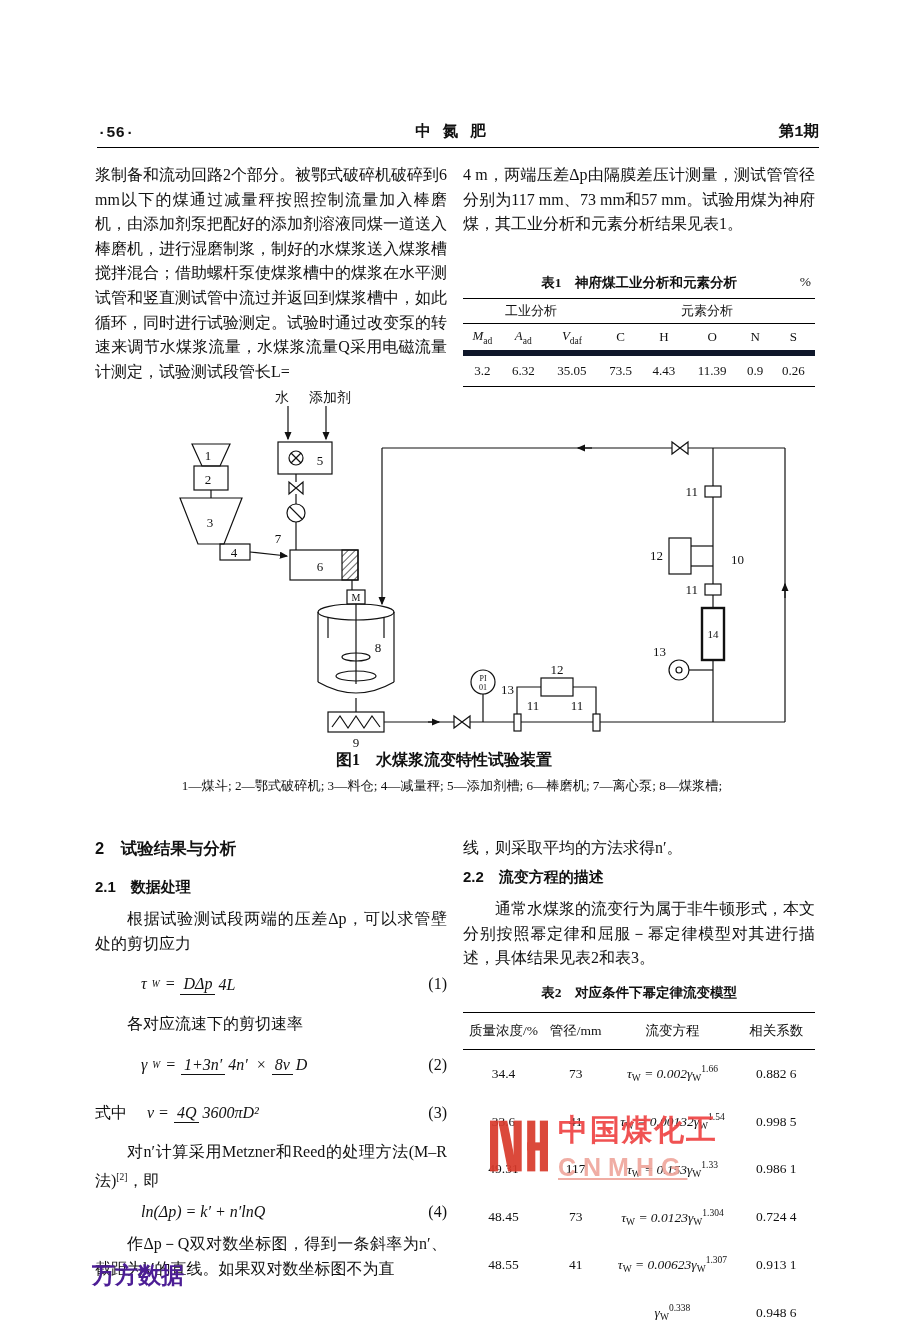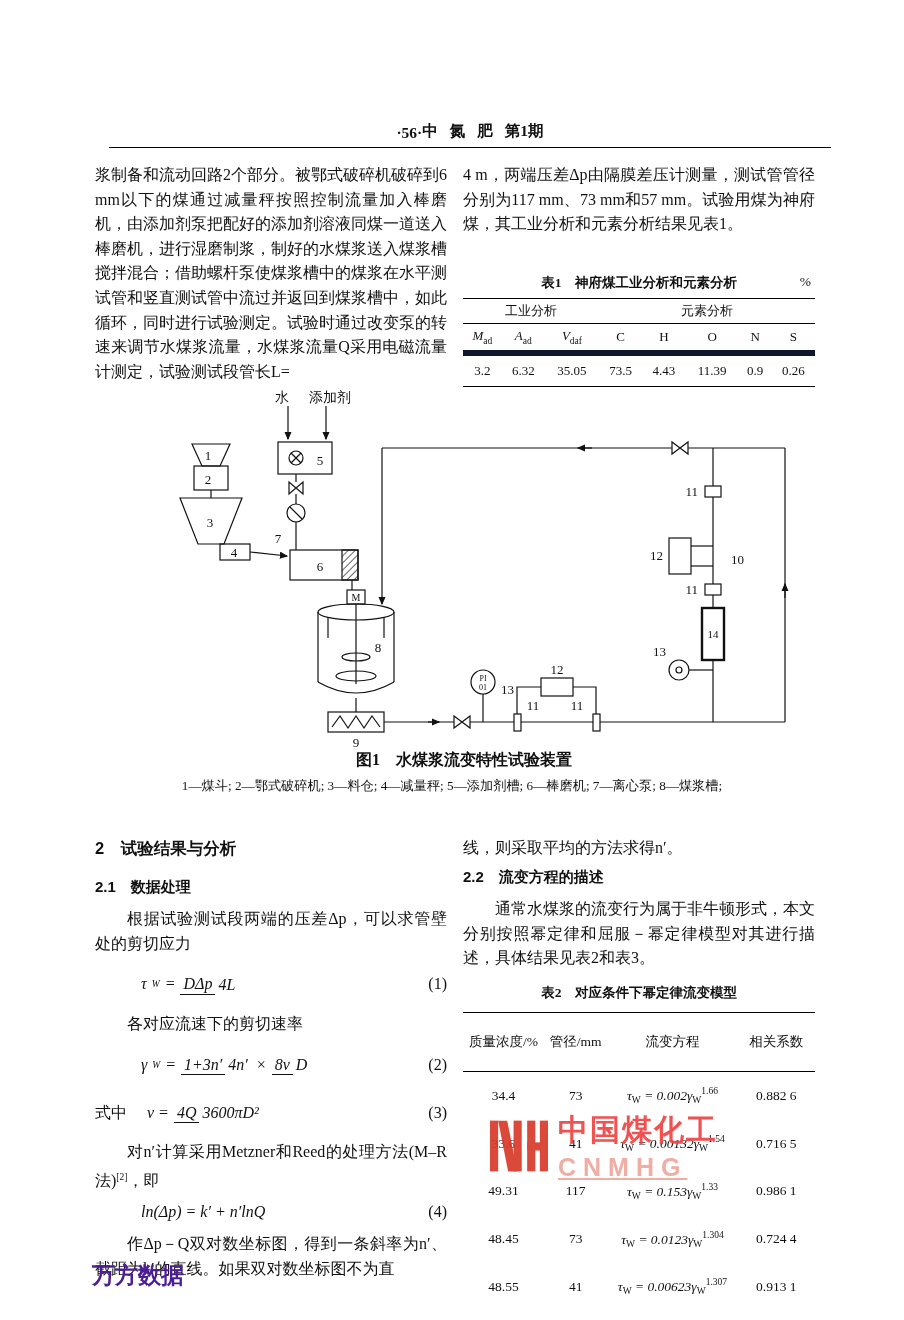--- a/index.html
+++ b/index.html
@@ -5,63 +5,63 @@
   * { margin:0; padding:0; box-sizing:border-box; }
   html,body { background:#ececec; }
   .page {
     position:relative; width:904px; height:1320px; margin:0 auto;
     background:#ffffff; color:#111;
     font-family:"Liberation Serif","DejaVu Serif",serif;
     overflow:hidden;
   }
   
   .header {
-    position:absolute; left:109px; top:120px; width:722px; height:28px;
+    position:absolute; left:97px; top:120px; width:722px; height:28px;
     border-bottom:1.3px solid #000;
-    display:flex; justify-content:center; align-items:flex-end;
-    font-size:15.5px; font-weight:bold; padding-bottom:5px;
+    display:flex; justify-content:space-between; align-items:flex-end;
+    font-size:15.5px; font-weight:bold; padding-bottom:5px;font-family:Liberation Mono, monospace;
   }
   .header .journal { letter-spacing:12px; }
   
   .col { position:absolute; width:352px; font-size:16px; line-height:24.6px; text-align:justify; }
   #intro-left  { left:95px;  top:163px; }
   #intro-right { left:463px; top:163px; }
   p.indent { text-indent:2em; }
   
   #table1-block { position:absolute; left:463px; top:274px; width:352px; }
   .tbl-title { position:relative; text-align:center; font-weight:bold; font-size:13.5px; margin-bottom:6px; }
   .tbl-unit  { position:absolute; right:4px; top:0; font-weight:normal; }
   table { border-collapse:collapse; width:100%; }
   .t1 { border-top:1.6px solid #000; border-bottom:1.6px solid #000; }
   .t1 th, .t1 td { font-weight:normal; text-align:center; font-size:13px; padding:4px 2px; }
   .t1 .grp { border-bottom:1px solid #000; padding:3px 2px; }
   .t1 tr.subhead th { border-bottom:6px solid #0f172a; }
   .t1 td { padding:7px 2px; }
   
-  #figure-caption { position:absolute; left:104px; top:750px; width:720px; text-align:center; font-weight:bold; font-size:16px; }
+  #figure-caption { position:absolute; left:84px; top:750px; width:720px; text-align:center; font-weight:bold; font-size:16px; }
   #figure-legend  { position:absolute; left:88px; top:776px; width:728px; text-align:center; font-size:13.2px; line-height:20px; }
   
   #results-left  { left:95px;  top:836px; }
   #results-right { left:463px; top:836px; }
   .sec-h { font-size:16.5px; font-weight:bold; margin-bottom:14px; font-family:"Liberation Sans","DejaVu Sans",sans-serif; }
   .sub-h { font-size:15px;   font-weight:bold; margin:4px 0 8px 0; font-family:"Liberation Sans","DejaVu Sans",sans-serif; }
   .equation { position:relative; display:flex; align-items:center; padding-left:46px; margin:7px 0; min-height:42px; }
   .equation.eq3 { padding-left:0; min-height:40px; }
   .equation.eq4 { min-height:24px; }
   .eq-math { display:inline-flex; align-items:center; gap:5px; font-style:italic; }
   .eq-prefix { margin-right:20px; font-style:normal; }
   .eq-no { position:absolute; right:0; font-style:normal; }
   .frac { display:inline-flex; flex-direction:row; align-items:center; line-height:1.22; }
   .fnum { border-bottom:1px solid #111; padding:0 3px; }
   .fden { padding:0 3px; }
   sub { font-size:9.5px; }
   sup { font-size:9.5px; }
   
   .t2 { border-top:1.6px solid #000; border-bottom:1.6px solid #000; margin-top:2px; }
-  .t2 th { border-bottom:1px solid #000; font-weight:normal; font-size:13.5px; padding:17px 2px; text-align:center; }
+  .t2 th { border-bottom:1px solid #000; font-weight:normal; font-size:13.5px; padding:6px 2px; text-align:center; }
   .t2 td { text-align:center; font-size:13.5px; padding:7px 2px; }
   .t2 .eqc i { font-style:italic; }
   .t2-title-wrap { margin-top:10px; }
   
   #watermark { position:absolute; left:490px; top:1110px; display:flex; align-items:center; gap:10px; opacity:0.92; }
   .wm-cn { font-size:30px; font-weight:bold; color:#ef4444; letter-spacing:2px; font-family:"Liberation Sans","DejaVu Sans",sans-serif; }
   .wm-en { font-size:25px; font-weight:bold; color:#efa79d; letter-spacing:7px; font-family:"Liberation Sans","DejaVu Sans",sans-serif; margin-top:2px;text-decoration:underline; }
   
   #footer { position:absolute; left:92px; top:1260px; font-size:23px; font-weight:bold; color:#4c1d95; }
   
@@ -372,21 +372,21 @@
         <tr>
           <td>34.4</td>
           <td>73</td>
           <td class="eqc"><i>τ</i><sub>W</sub><i> = 0.002γ</i><sub>W</sub><sup>1.66</sup></td>
           <td>0.882 6</td>
         </tr>
         <tr>
           <td>33.6</td>
           <td>41</td>
           <td class="eqc"><i>τ</i><sub>W</sub><i> = 0.00132γ</i><sub>W</sub><sup>1.54</sup></td>
-          <td>0.716 5</td>
+          <td>0.998 5</td>
         </tr>
         <tr>
           <td>49.31</td>
           <td>117</td>
           <td class="eqc"><i>τ</i><sub>W</sub><i> = 0.153γ</i><sub>W</sub><sup>1.33</sup></td>
           <td>0.986 1</td>
         </tr>
         <tr>
           <td>48.45</td>
           <td>73</td>

